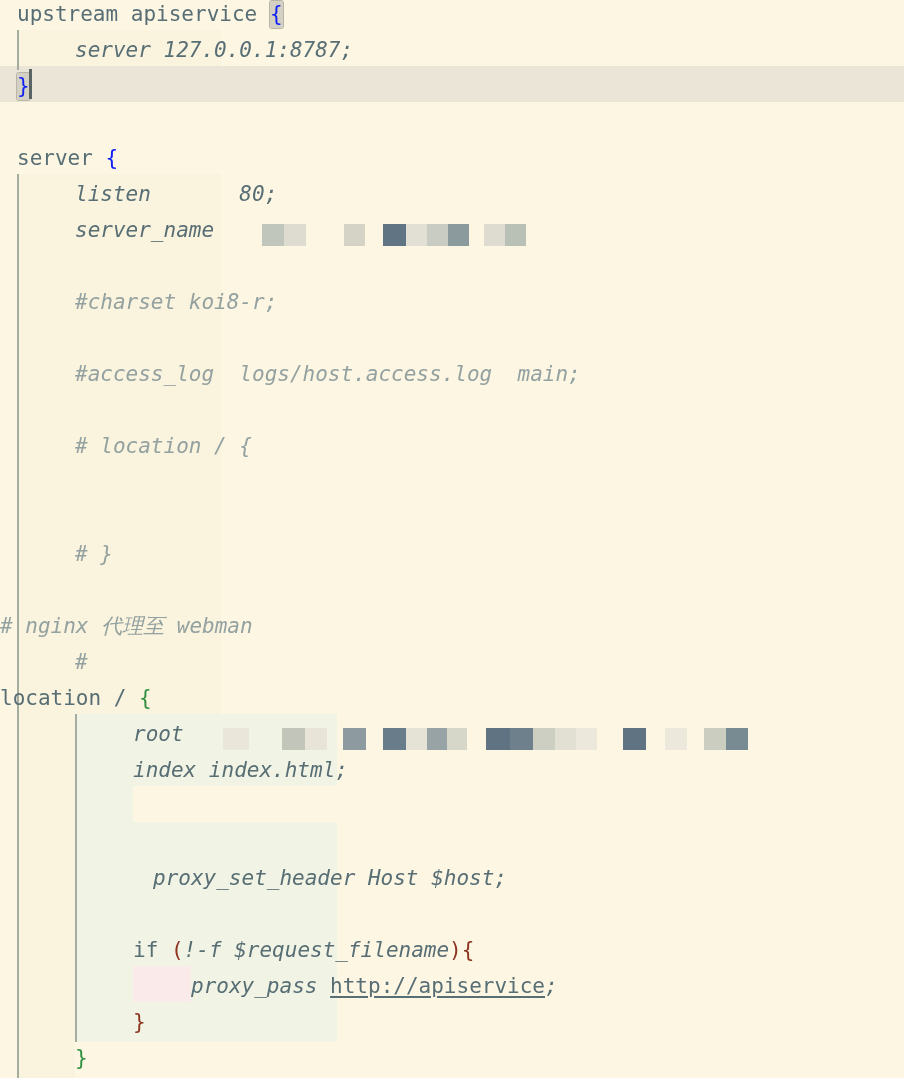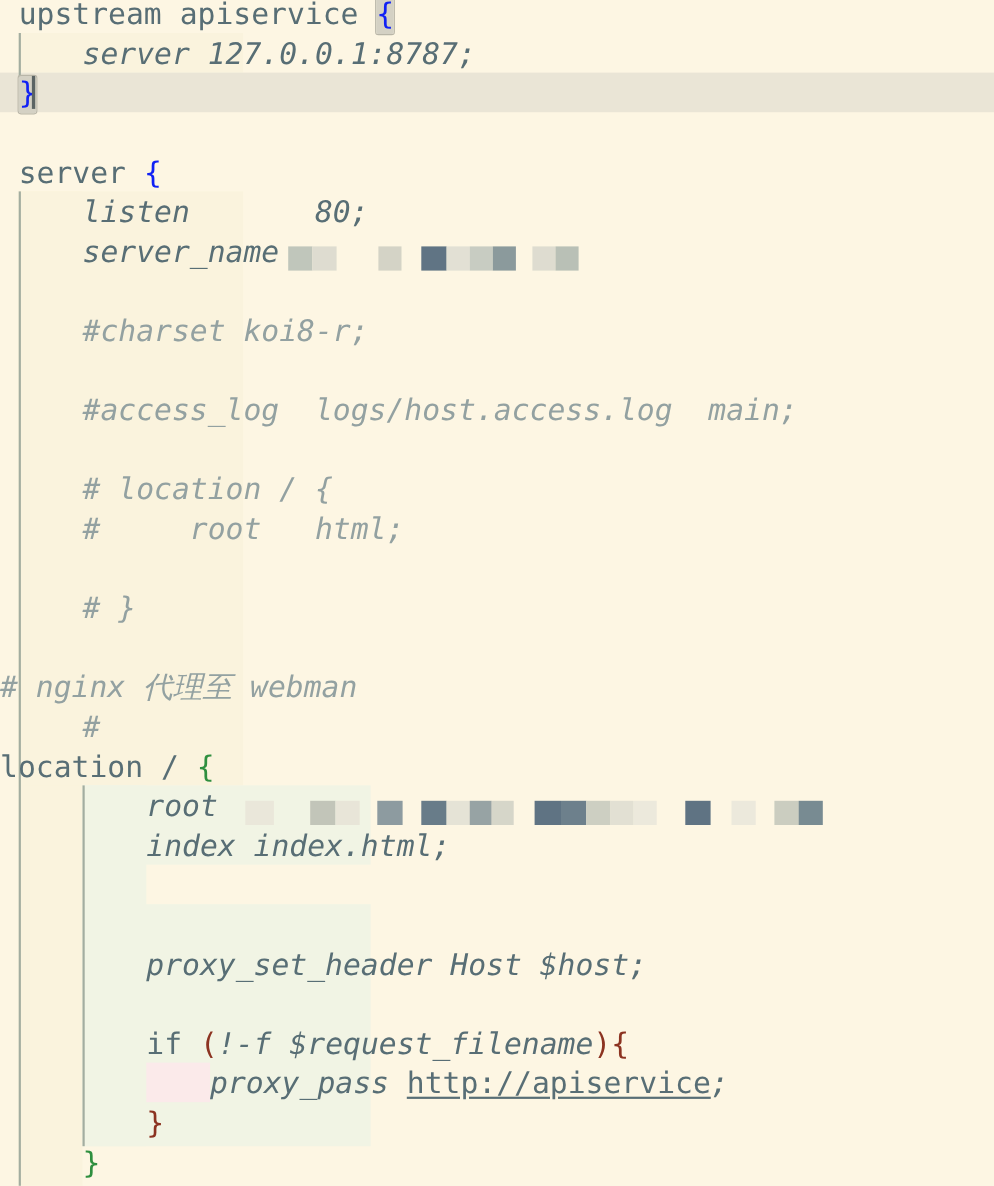--- a/index.html
+++ b/index.html
@@ -11,21 +11,21 @@
     width: 904px; height: 1078px;
     overflow: hidden;
     font-family: "DejaVu Sans Mono", "Liberation Mono", monospace;
   }
 
   
   #editor {
     position: relative;
     width: 904px; height: 1078px;
     background: #fdf6e3;
-    font-size: 27px;
+    font-size: 21px;
     line-height: 36px;
     color: #586e75;
   }
 
   
   .indent-tint {
     position: absolute;
     pointer-events: none;
   }
   .tint-l1 { background: #faf3dd; }
@@ -136,37 +136,36 @@
   <div class="line" style="top:176px;"><span class="code" style="padding-left:75px;"><span class="txt">listen       80;</span></span></div>
 
   <div class="line" style="top:212px;"><span class="code" style="padding-left:75px;"><span class="txt">server_name</span></span></div>
 
   <div class="line" style="top:284px;"><span class="code" style="padding-left:75px;"><span class="comment">#charset koi8-r;</span></span></div>
 
   <div class="line" style="top:356px;"><span class="code" style="padding-left:75px;"><span class="comment">#access_log  logs/host.access.log  main;</span></span></div>
 
   <div class="line" style="top:428px;"><span class="code" style="padding-left:75px;"><span class="comment"># location / {</span></span></div>
 
-  <div class="line" style="top:464px;"><span class="code" style="padding-left:75px;"><span class="comment">#     root   html;</span></span></div>
 
 
   <div class="line" style="top:536px;"><span class="code" style="padding-left:75px;"><span class="comment"># }</span></span></div>
 
   <div class="line" style="top:608px;"><span class="code" style=""><span class="comment"># nginx 代理至 webman</span></span></div>
 
   <div class="line" style="top:644px;"><span class="code" style="padding-left:75px;"><span class="comment">#</span></span></div>
 
   <div class="line" style="top:680px;"><span class="code" style=""><span class="kw">location / </span><span class="brace-green">{</span></span></div>
 
   <div class="line" style="top:716px;"><span class="code" style="padding-left:133px;"><span class="txt">root</span></span></div>
 
   <div class="line" style="top:752px;"><span class="code" style="padding-left:133px;"><span class="txt">index index.html;</span></span></div>
 
 
-  <div class="line" style="top:860px;"><span class="code" style="padding-left:133px;"><span class="txt">proxy_set_header Host $host;</span></span></div>
+  <div class="line" style="top:860px;"><span class="code" style="padding-left:133px;margin-left:20px;"><span class="txt">proxy_set_header Host $host;</span></span></div>
 
   <div class="line" style="top:932px;"><span class="code" style="padding-left:133px;"><span class="kw">if </span><span class="paren-red">(</span><span class="txt">!-f $request_filename</span><span class="paren-red">)</span><span class="brace-red">{</span></span></div>
 
   <div class="line" style="top:968px;"><span class="code" style="padding-left:191px;"><span class="txt">proxy_pass </span><span class="link">http://apiservice</span><span class="txt">;</span></span></div>
 
   <div class="line" style="top:1004px;"><span class="code" style="padding-left:133px;"><span class="brace-red">}</span></span></div>
 
   <div class="line" style="top:1040px;"><span class="code" style="padding-left:75px;"><span class="brace-green">}</span></span></div>
 
   <div id="redaction-layer">

